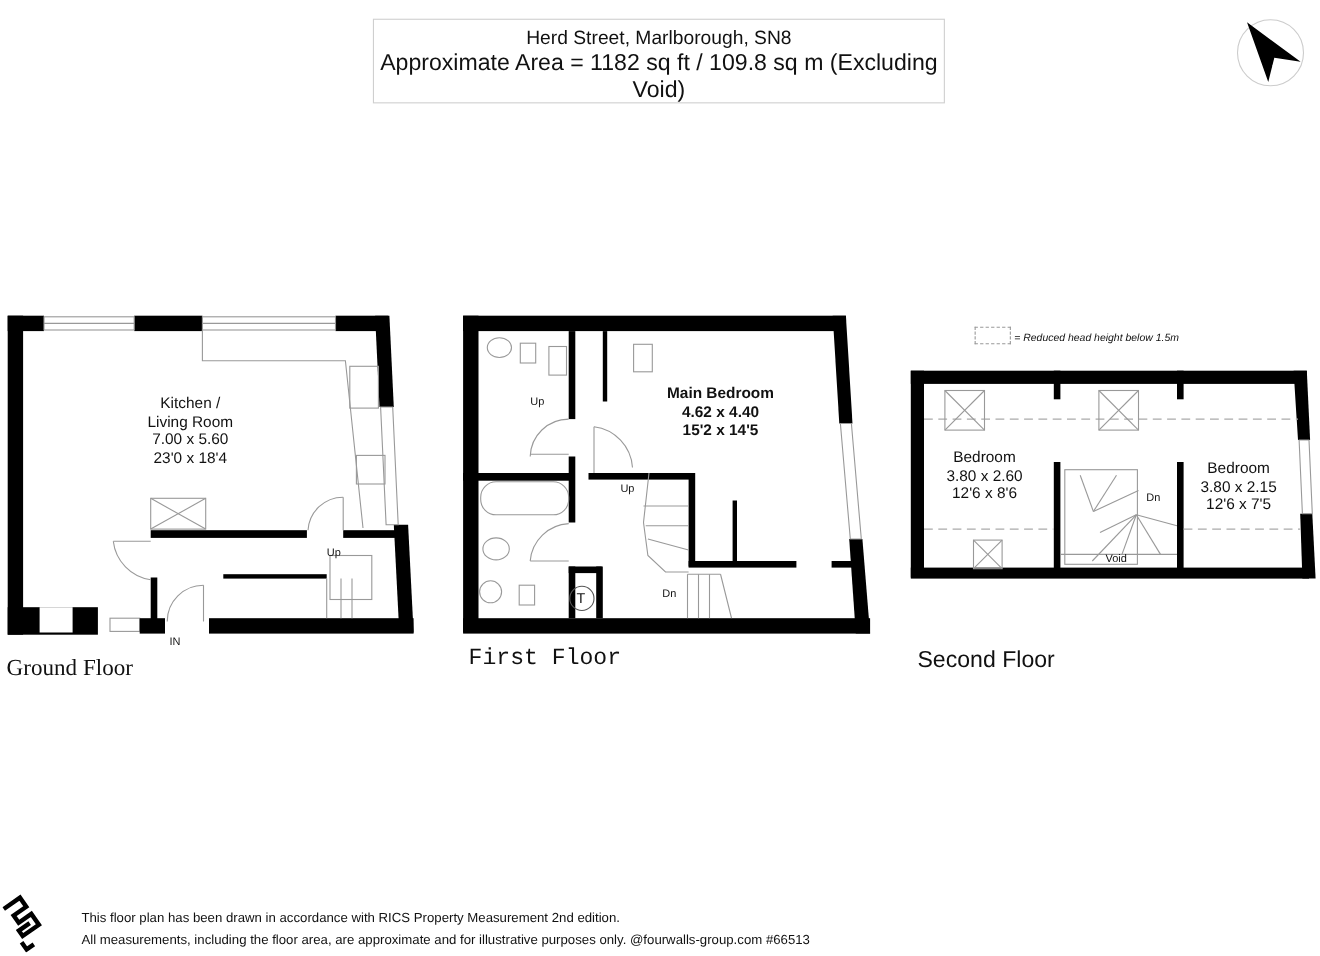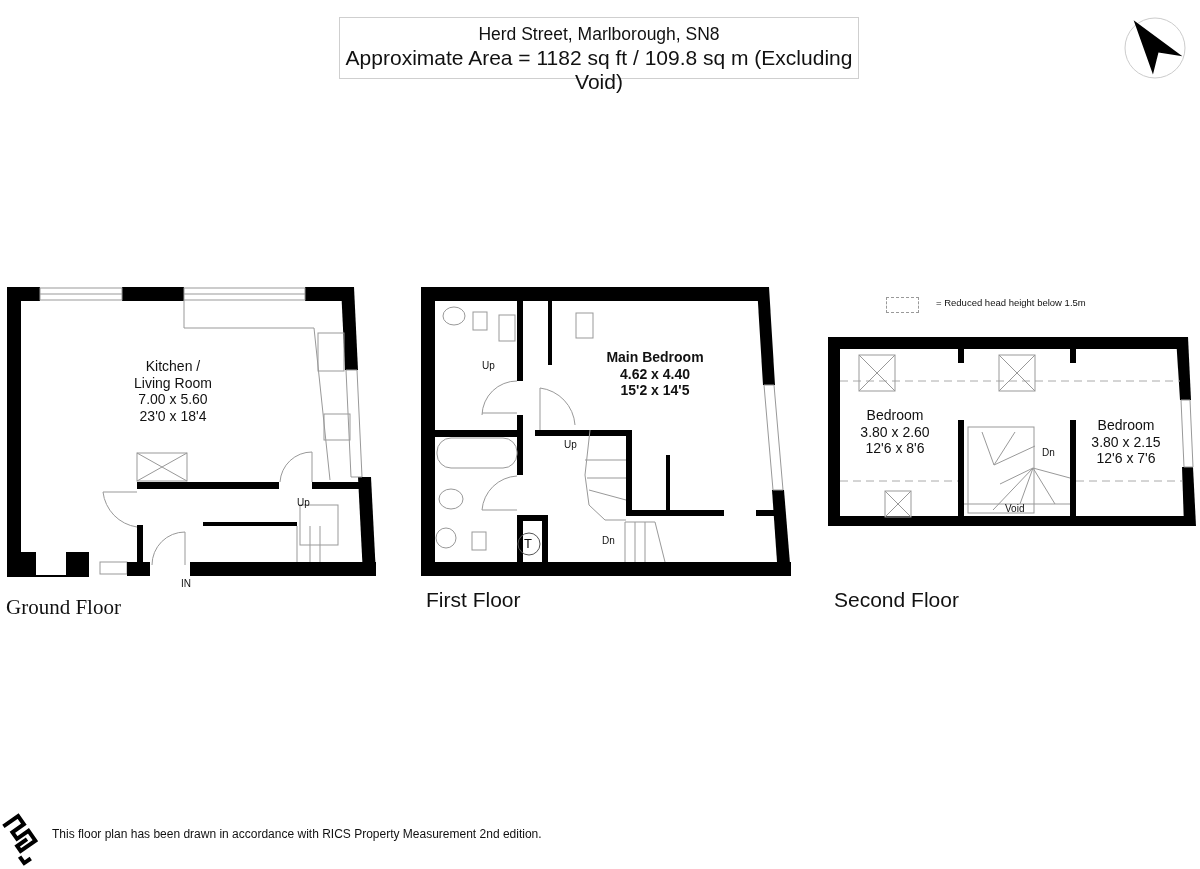--- a/index.html
+++ b/index.html
@@ -1,27 +1,27 @@
 <!DOCTYPE html>
 <html><head>
 <meta charset="utf-8">
 <style>
   html, body { margin:0; padding:0; background:#ffffff; }
   body { width:1200px; height:869px; position:relative; overflow:hidden;
          font-family:"Liberation Sans", sans-serif; color:#111; }
-  .title-box { position:absolute; left:339px; top:17px; width:520px; height:62px;
+  .title-box { position:absolute; left:339px; top:17px; width:520px; height:77px;
                border:1px solid #cfcfcf; text-align:center; box-sizing:border-box; }
   .title-box .l1 { font-size:17.5px; margin-top:4px; line-height:24px; }
   .title-box .l2 { font-size:21px; line-height:24px; }
   .compass { position:absolute; left:1118px; top:16px; width:70px; height:64px; }
   svg.plan { position:absolute; left:0; top:0; }
   .floor-label { position:absolute; font-size:21px; }
-  .legend { position:absolute; left:886px; top:297px; font-size:9.5px; display:flex; align-items:flex-start; gap:17px; }
+  .legend { position:absolute; left:886px; top:297px; font-size:9.5px; display:flex; align-items:flex-end; gap:3px;font-style:italic; }
   .legend .dash-box { width:33px; height:16px; border:1px dashed #999; box-sizing:border-box; }
-  .footer { position:absolute; left:52px; top:824px; font-size:12px; line-height:20px; }
+  .footer { position:absolute; left:74px; top:824px; font-size:12px; line-height:20px; }
   .logo { position:absolute; left:2px; top:812px; width:40px; height:54px; }
   .room-text { position:absolute; text-align:center; font-size:14px; line-height:16.5px; }
   .small { position:absolute; font-size:10px; }
 </style>
 </head>
 <body>
 
 <div class="title-box">
   <div class="l1">Herd Street, Marlborough, SN8</div>
   <div class="l2">Approximate Area = 1182 sq ft / 109.8 sq m (Excluding Void)</div>
@@ -175,53 +175,54 @@
   </g>
 </svg>
 
 <div class="room-text" style="left:118px; top:358px; width:110px;">
   <div>Kitchen /</div>
   <div>Living Room</div>
   <div>7.00 x 5.60</div>
   <div>23'0 x 18'4</div>
 </div>
 <div class="small" style="left:297px; top:497px;">Up</div>
-<div class="small" style="left:181px; top:578px;">IN</div>
+<div class="small" style="left:154px; top:578px;">IN</div>
 <div class="floor-label" style="left:6px; top:595px;font-family:Liberation Serif, serif;">Ground Floor</div>
 
 <div class="room-text" style="left:595px; top:349px; width:120px;font-weight:bold;">
   <div>Main Bedroom</div>
   <div>4.62 x 4.40</div>
   <div>15'2 x 14'5</div>
 </div>
 <div class="small" style="left:482px; top:360px;">Up</div>
 <div class="small" style="left:564px; top:439px;">Up</div>
 <div class="small" style="left:602px; top:535px;">Dn</div>
 <div class="small" style="left:524px; top:536px; font-size:13px;">T</div>
-<div class="floor-label" style="left:426px; top:588px;">First Floor</div>
+<div class="floor-label" style="left:426px; top:588px;font-family:Liberation Mono, monospace;">First Floor</div>
 
 <div class="legend">
   <div class="dash-box"></div>
   <span>= Reduced head height below 1.5m</span>
 </div>
 <div class="room-text" style="left:840px; top:407px; width:110px;">
   <div>Bedroom</div>
   <div>3.80 x 2.60</div>
   <div>12'6 x 8'6</div>
 </div>
 <div class="room-text" style="left:1071px; top:417px; width:110px;">
   <div>Bedroom</div>
   <div>3.80 x 2.15</div>
-  <div>12'6 x 7'6</div>
+  <div>12'6 x 7'5</div>
 </div>
 <div class="small" style="left:1042px; top:447px;">Dn</div>
 <div class="small" style="left:1005px; top:503px;">Void</div>
 <div class="floor-label" style="left:834px; top:588px;">Second Floor</div>
 
 <svg class="logo" viewBox="0 0 40 54">
   <g fill="none" stroke="#000" stroke-width="4" transform="rotate(-35 20 27)">
     <path d="M12,6 h18 v10 h-14 v8 h14 v12 h-18 v-6 h12"></path>
     <path d="M8,40 v8 h8"></path>
   </g>
 </svg>
 <div class="footer">
   <div>This floor plan has been drawn in accordance with RICS Property Measurement 2nd edition.</div>
+  <div>All measurements, including the floor area, are approximate and for illustrative purposes only. @fourwalls-group.com #66513</div>
 </div>
 
 </body></html>

